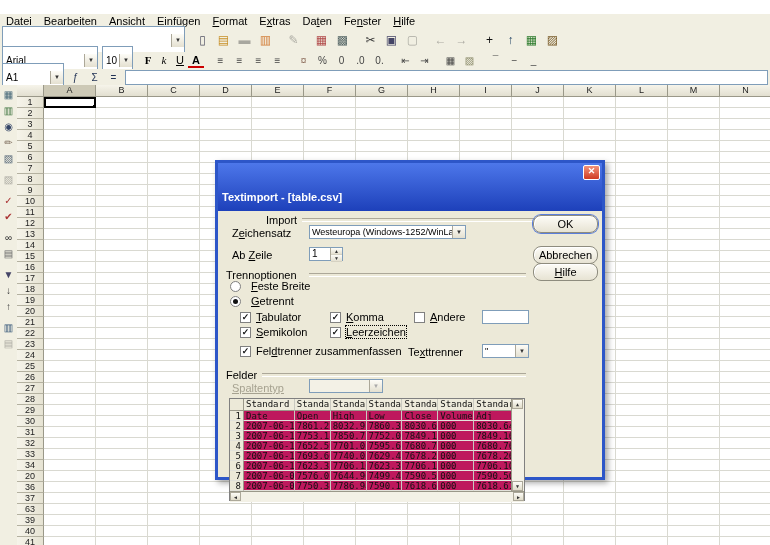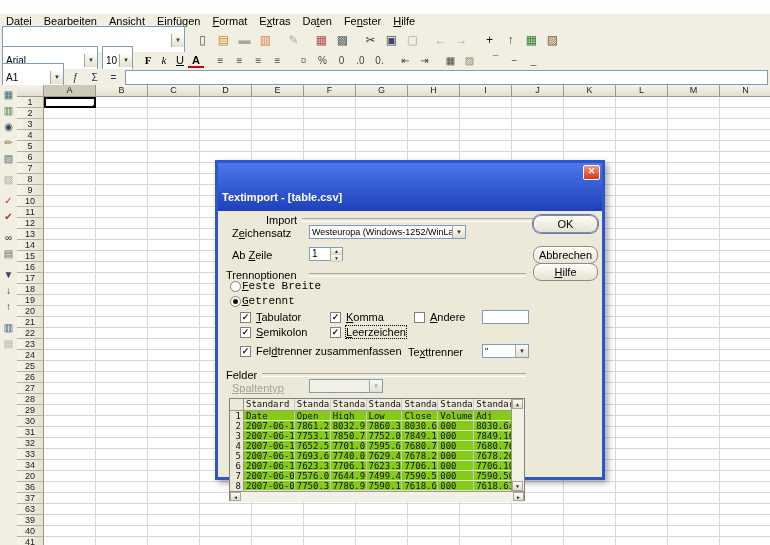--- a/index.html
+++ b/index.html
@@ -82,34 +82,34 @@
   .dselect.disabled .drop{color:#aaa;}
   .spinner{position:absolute;background:#fff;border:1px solid #7f9db9;display:flex;box-sizing:border-box;height:14px;}
   .spinner .val{flex:1;font-size:10px;padding:0 2px;line-height:12px;}
   .spinner .spins{width:11px;display:flex;flex-direction:column;border-left:1px solid #aca899;}
   .spinner .spins span{flex:1;background:linear-gradient(#fdfcf7,#e4e0d0);font-size:5px;line-height:6px;
     text-align:center;color:#333;border-bottom:1px solid #d6d2c2;}
   .btn{position:absolute;width:65px;height:18px;box-sizing:border-box;background:linear-gradient(#fdfcf7,#e7e3d3);
     border:1px solid #8e8c7e;border-radius:8px;font-size:11px;text-align:center;line-height:16px;
     box-shadow:inset 1px 1px 0 #fff;}
   .btn.default{box-shadow:inset 1px 1px 0 #fff,0 0 0 1px #5a7edc;}
-  .radio{position:absolute;display:flex;align-items:center;gap:1px;font-family:Liberation Mono, monospace;}
+  .radio{position:absolute;display:flex;align-items:center;gap:10px;}
   .radio .rb{width:11px;height:11px;border-radius:50%;background:#fff;border:1px solid #808080;
     box-sizing:border-box;position:relative;}
   .radio.on .rb::after{content:"";position:absolute;left:2px;top:2px;width:5px;height:5px;border-radius:50%;background:#111;}
   .cb{position:absolute;display:flex;align-items:center;gap:5px;}
   .cb .box{width:11px;height:11px;background:#fff;border:1px solid #808080;box-sizing:border-box;
     font-size:9px;line-height:9px;text-align:center;font-weight:bold;color:#111;}
   .cb.checked .box::after{content:"✓";}
   .cb .lbl.focusrect{outline:1px dotted #000;outline-offset:0px;}
   .disabled-text{color:#a6a290;text-decoration:underline;}
 
   
   .preview{position:absolute;left:11px;top:187px;width:296px;height:103px;border:1px solid #808080;
-    background:#84cc16;box-sizing:border-box;font-family:"DejaVu Sans Mono",monospace;font-size:9px;}
+    background:#be185d;box-sizing:border-box;font-family:"DejaVu Sans Mono",monospace;font-size:9px;}
   .pv-top{display:flex;height:92px;}
   .pv-main{width:282px;overflow:hidden;}
   .pv-headrow{display:flex;height:12px;background:#f4f2e6;}
   .pv-row{display:flex;height:10px;}
   .pv-cell{box-sizing:border-box;border-right:1px solid #c9c9c0;padding:0 2px;overflow:hidden;
     white-space:nowrap;line-height:10px;color:#111;}
   .pv-h{border-bottom:1px solid #9a9889;background:#eeebdc;line-height:11px;}
   .pv-row .pv-cell{border-bottom:1px solid #e2e2da;}
   .pv-num{width:14px;background:#ece9d8;text-align:right;border-right:1px solid #9a9889;}
   .c0{width:51px;} .c1,.c2,.c3,.c4,.c5{width:36px;} .c6{width:37px;border-right:none;}

